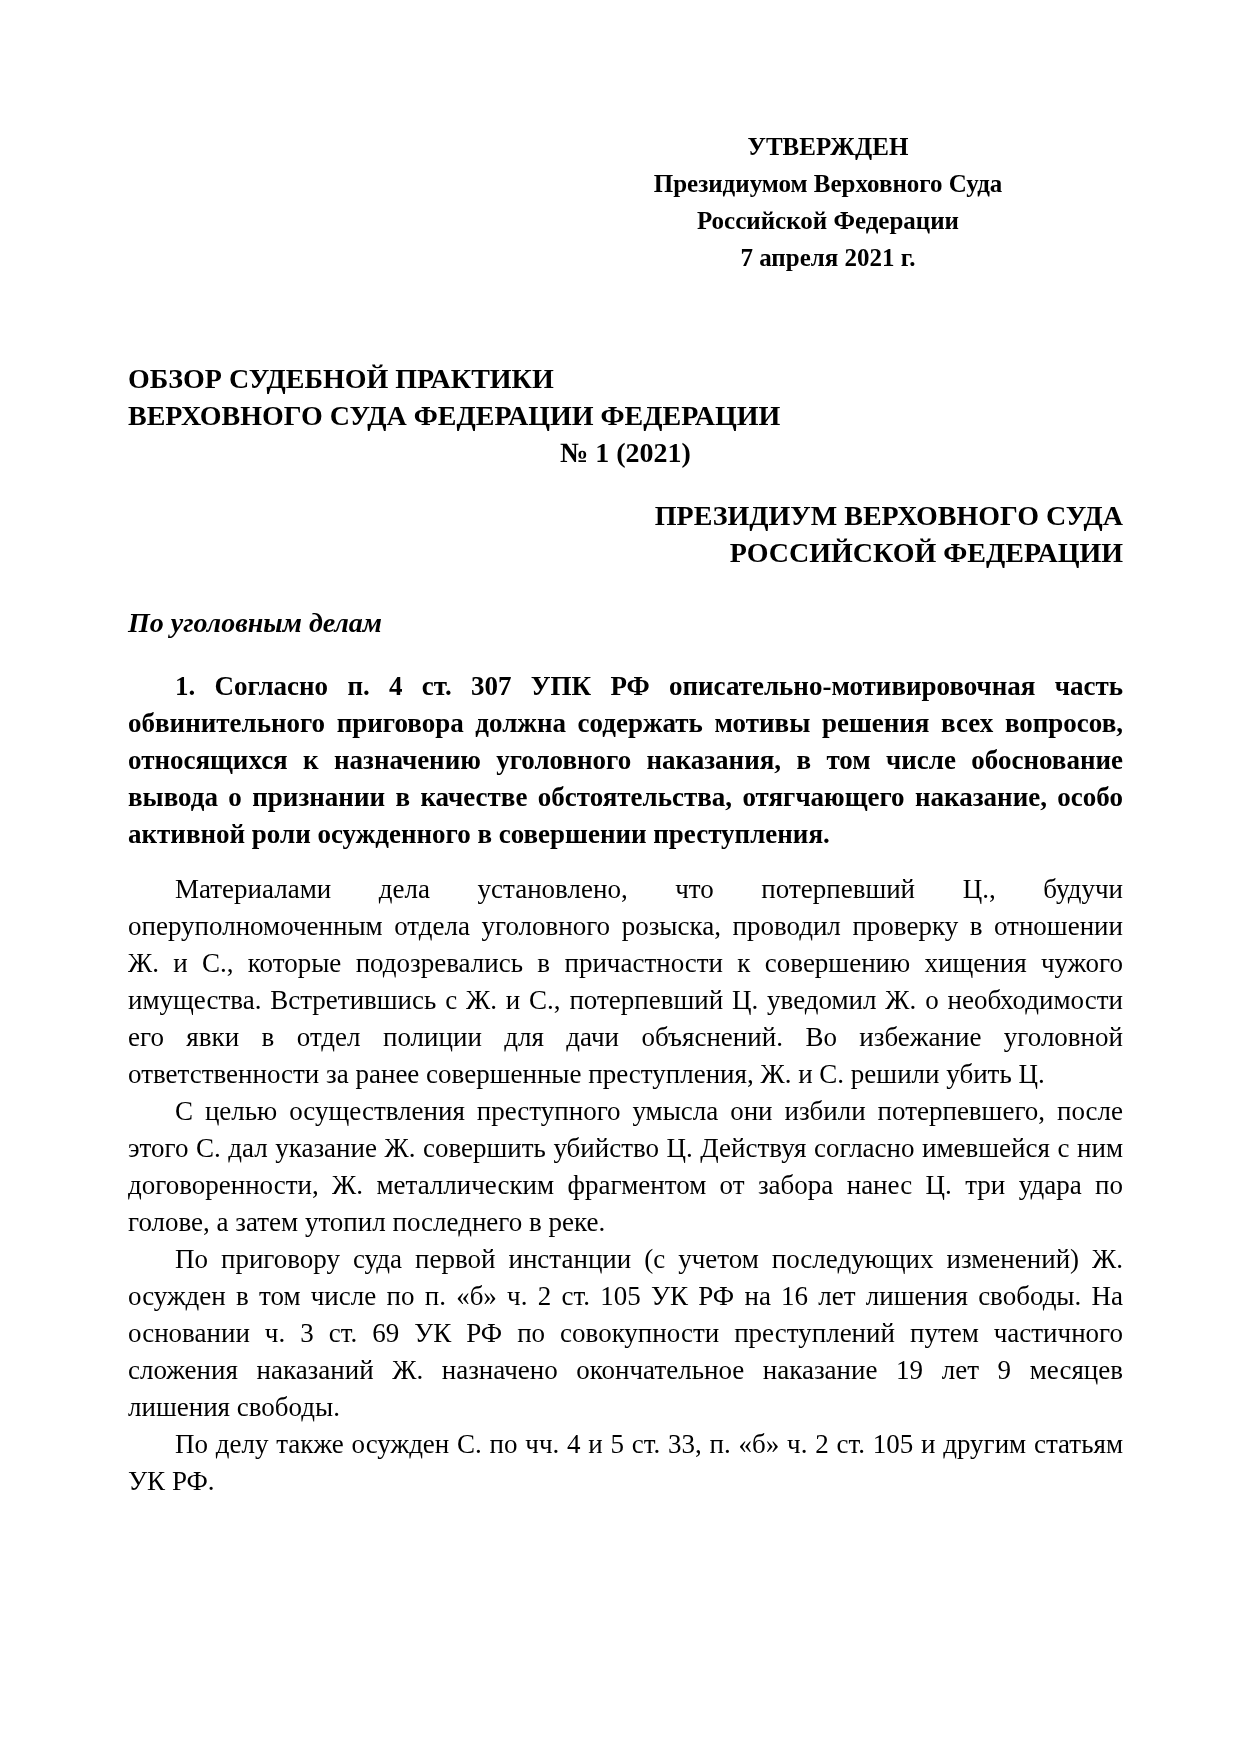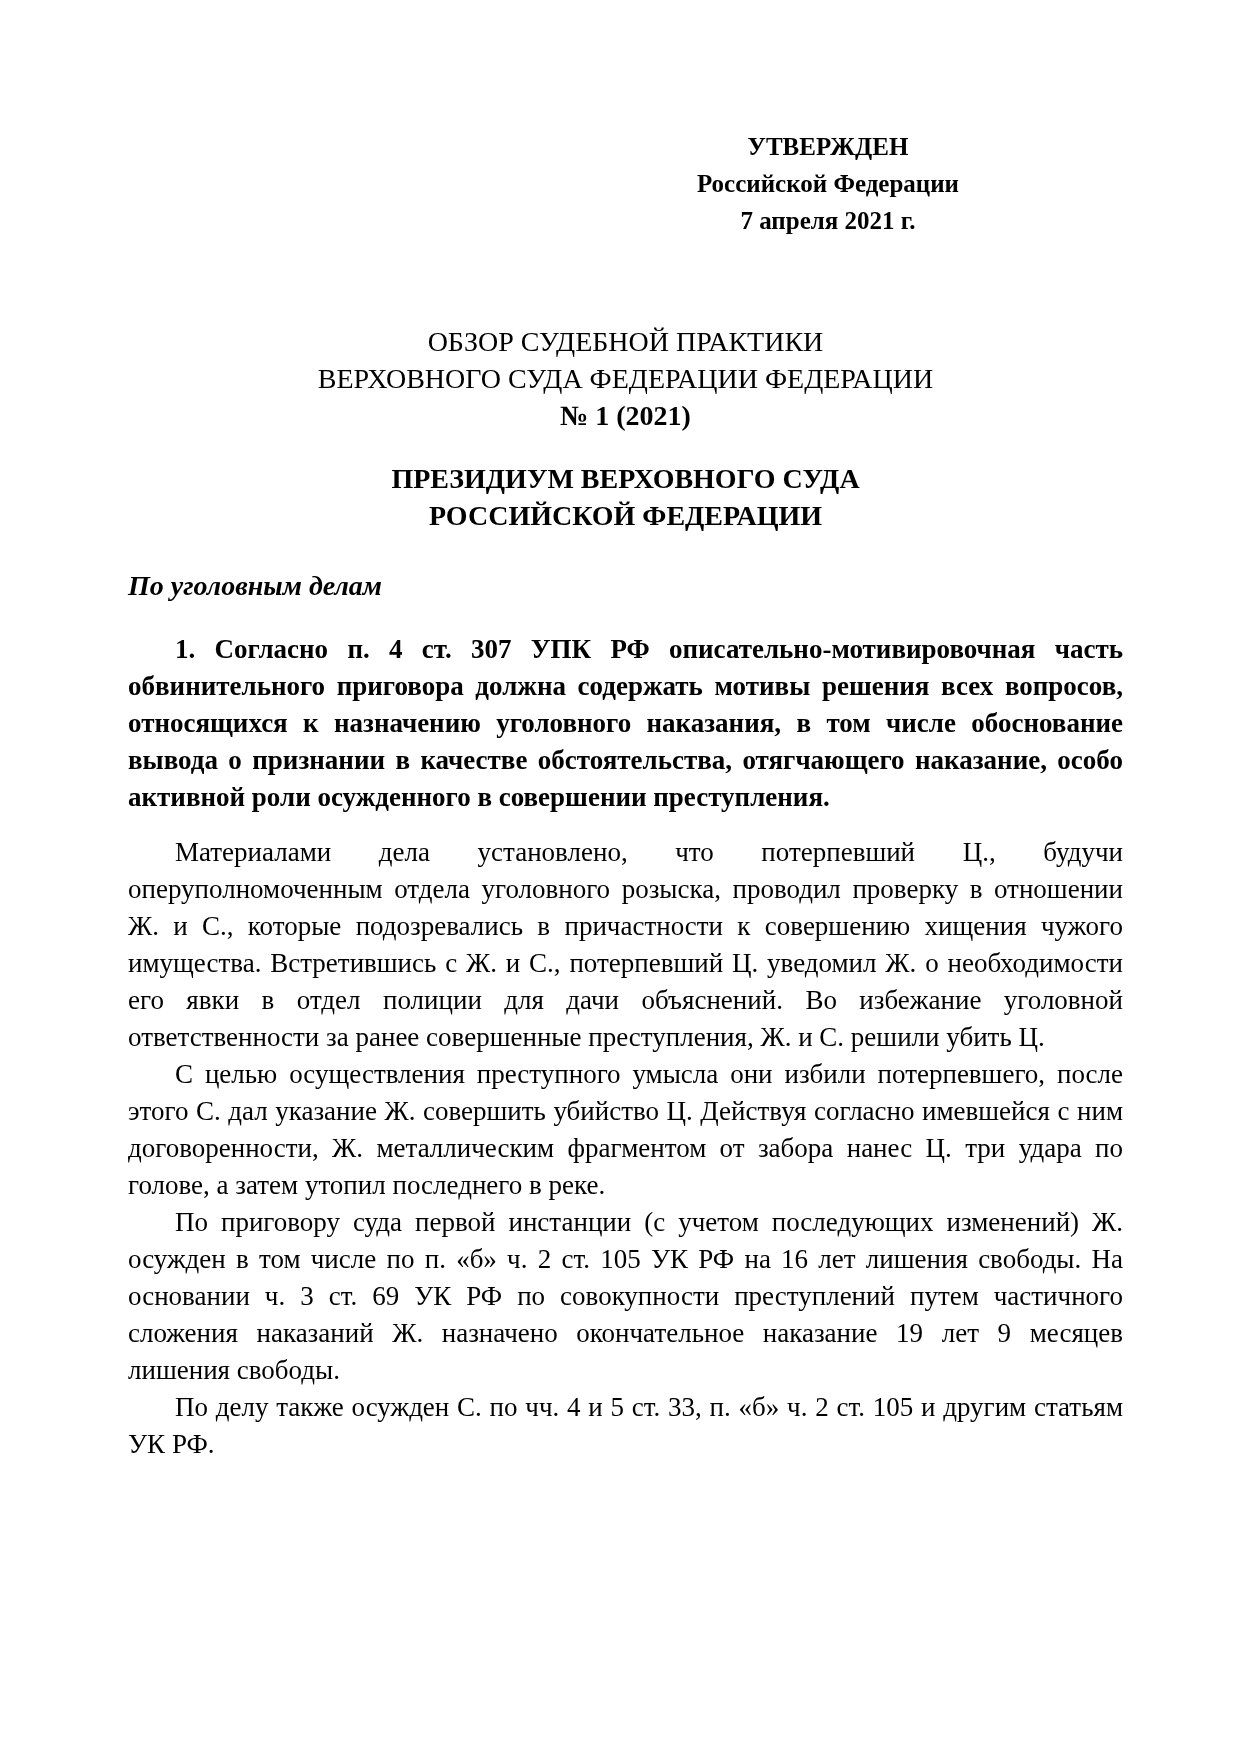--- a/index.html
+++ b/index.html
@@ -25,32 +25,32 @@
     margin-left: 505px;
     text-align: center;
     font-weight: bold;
     font-size: 25px;
   }
   .approval div {
     white-space: nowrap;
   }
   .doc-title {
     margin-top: 84px;
-    text-align: center;
-    font-weight: normal;
+    text-align: left;
+    font-weight: bold;
     font-size: 28px;
   }
   .doc-number {
     text-align: center;
     font-weight: bold;
     font-size: 28px;
   }
   .presidium {
     margin-top: 26px;
-    text-align: center;
+    text-align: right;
     font-weight: bold;
     font-size: 28px;
   }
   .section-heading {
     margin-top: 33px;
     font-weight: bold;
     font-style: italic;
     font-size: 28px;
   }
   p.para {
@@ -66,20 +66,21 @@
     margin-top: 18px;
   }
 </style>
 </head>
 <body>
 
 <div class="page">
 
   <div class="approval">
     <div>УТВЕРЖДЕН</div>
+    <div>Президиумом Верховного Суда</div>
     <div>Российской Федерации</div>
     <div>7 апреля 2021 г.</div>
   </div>
 
   <div class="doc-title">
     <div>ОБЗОР СУДЕБНОЙ ПРАКТИКИ</div>
     <div>ВЕРХОВНОГО СУДА ФЕДЕРАЦИИ ФЕДЕРАЦИИ</div>
   </div>
 
   <div class="doc-number">№ 1 (2021)</div>

